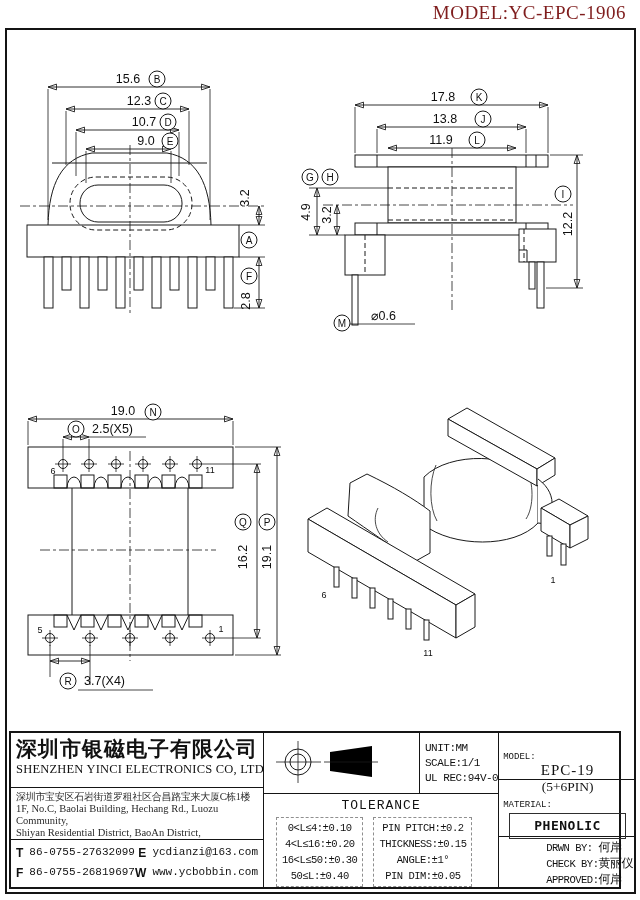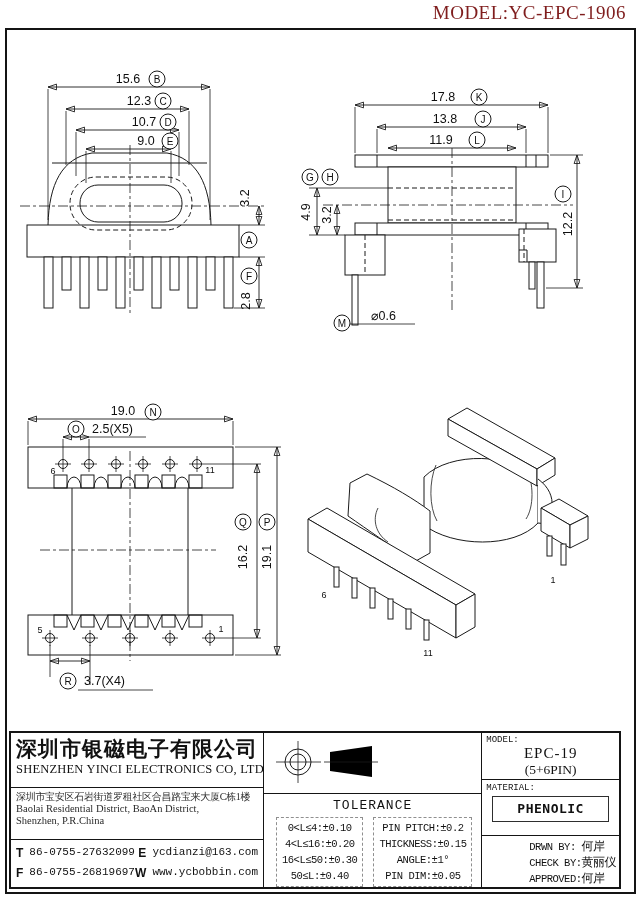--- a/index.html
+++ b/index.html
@@ -43,21 +43,21 @@
   .proj{width:155px;position:relative;}
   .unitcell{flex:1;border-left:1px solid #151515;padding:8px 0 0 5px;
             font:11px/15px "Liberation Mono",monospace;letter-spacing:-.5px;white-space:nowrap;}
   .mid-bot{flex:1;}
   .tol-title{text-align:center;font:13px "Liberation Mono",monospace;letter-spacing:1px;margin-top:4px;}
   .tol-boxes{display:flex;gap:10px;padding:4px 6px 0 12px;}
   .tolbox{border:1px dashed #8f8f8f;padding:2px 5px;font:10.5px/16px "Liberation Mono",monospace;
           letter-spacing:-.5px;white-space:nowrap;text-align:center;}
   .tb-right{flex:1;display:flex;flex-direction:column;box-sizing:border-box;}
   .model-cell{height:47px;border-bottom:1px solid #151515;padding:2px 4px 0;box-sizing:border-box;}
-  .small-label{font:9px "Liberation Mono",monospace;}
+  .small-label{font:9px "Liberation Mono",monospace;margin-top:17px;}
   .model-name{text-align:center;font:15px/17px "Liberation Serif",serif;letter-spacing:1px;}
   .model-name2{text-align:center;font:13.5px/15px "Liberation Serif",serif;}
   .mat-cell{height:57px;border-bottom:1px solid #151515;padding:3px 4px 0;box-sizing:border-box;}
   .mat-box{border:1px solid #2e2e2e;margin:3px 6px 0;text-align:center;
            font:bold 13px/24px "DejaVu Sans Mono",monospace;letter-spacing:.5px;}
   .sign-cell{flex:1;padding:3px 3px 0;font:10.5px/15px "Liberation Mono",monospace;letter-spacing:-.5px;}
   .srow{white-space:nowrap;padding-left:44px;}
   .cjk{font:12px/15px "DejaVu Serif",serif;}
 </style>
 </head>
@@ -358,21 +358,22 @@
 </svg>
 
 <div class="tblock">
   <div class="tb-left">
     <div class="co">
       <div class="co-cn">深圳市银磁电子有限公司</div>
       <div class="co-en">SHENZHEN YINCI ELECTRONICS CO, LTD.</div>
     </div>
     <div class="addr">
       <div class="addr-cn">深圳市宝安区石岩街道罗租社区合昌路宝来大厦C栋1楼</div>
-      <div>Baolai Residential District, BaoAn District,</div>
+      <div>1F, No.C, Baolai Building, Hechang Rd., Luozu Community,</div>
+      <div>Shiyan Residential District, BaoAn District,</div>
       <div>Shenzhen, P.R.China</div>
     </div>
     <div class="contact">
       <div class="crow">
         <span class="clabel">T</span>
         <span class="cval">86-0755-27632099</span>
         <span class="clabel">E</span>
         <span>ycdianzi@163.com</span>
       </div>
       <div class="crow">
@@ -388,20 +389,25 @@
     <div class="mid-top">
       <div class="proj">
         <svg width="155" height="61" viewBox="0 0 155 61" style="position:absolute;left:0;top:0;">
           <circle cx="34" cy="29" r="13"></circle>
             <circle cx="34" cy="29" r="8"></circle>
           <line x1="12" y1="29" x2="57" y2="29" class="thin"></line>
           <line x1="34" y1="8" x2="34" y2="50" class="thin"></line>
           <polygon points="66,19 108,13 108,44 66,38"></polygon>
           <line x1="60" y1="29" x2="114" y2="29" class="thin"></line>
         </svg>
+      </div>
+      <div class="unitcell">
+        <div>UNIT:MM</div>
+        <div>SCALE:1/1</div>
+        <div>UL REC:94V-0</div>
       </div>
     </div>
     <div class="mid-bot">
       <div class="tol-title">TOLERANCE</div>
       <div class="tol-boxes">
         <div class="tolbox">
           <div>0&lt;L≤4:±0.10</div>
           <div>4&lt;L≤16:±0.20</div>
           <div>16&lt;L≤50:±0.30</div>
           <div>50≤L:±0.40</div>

